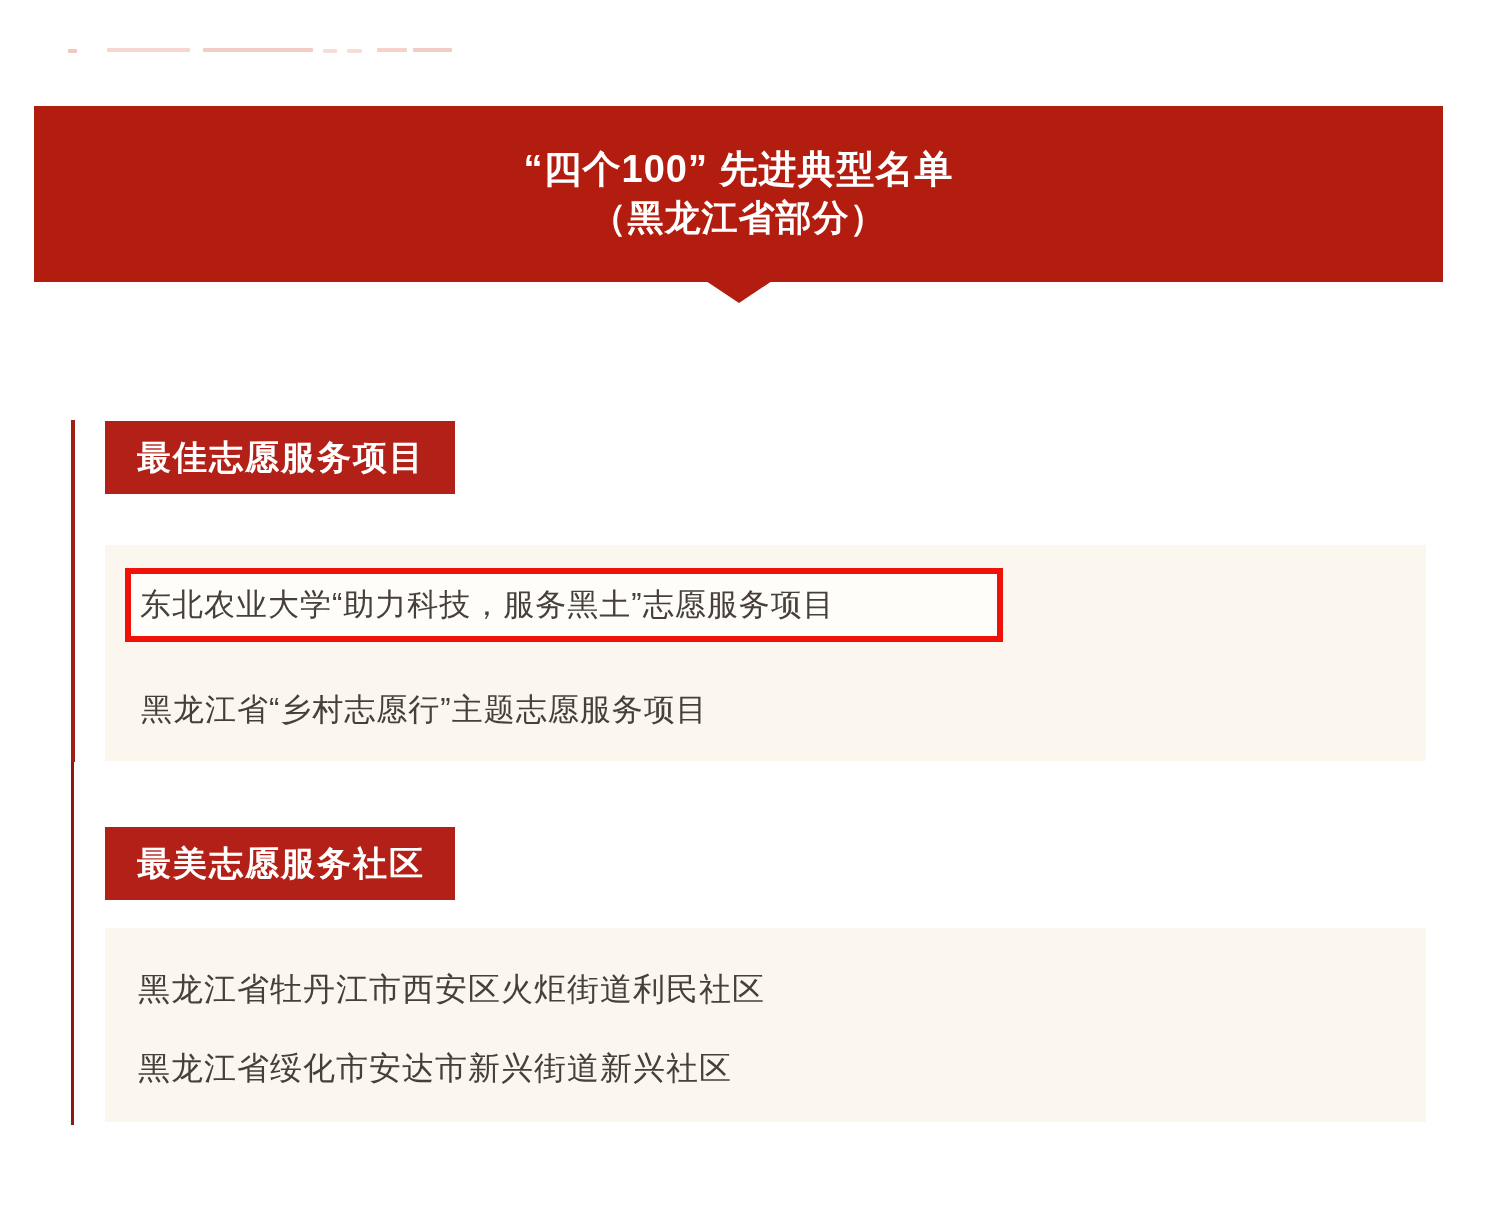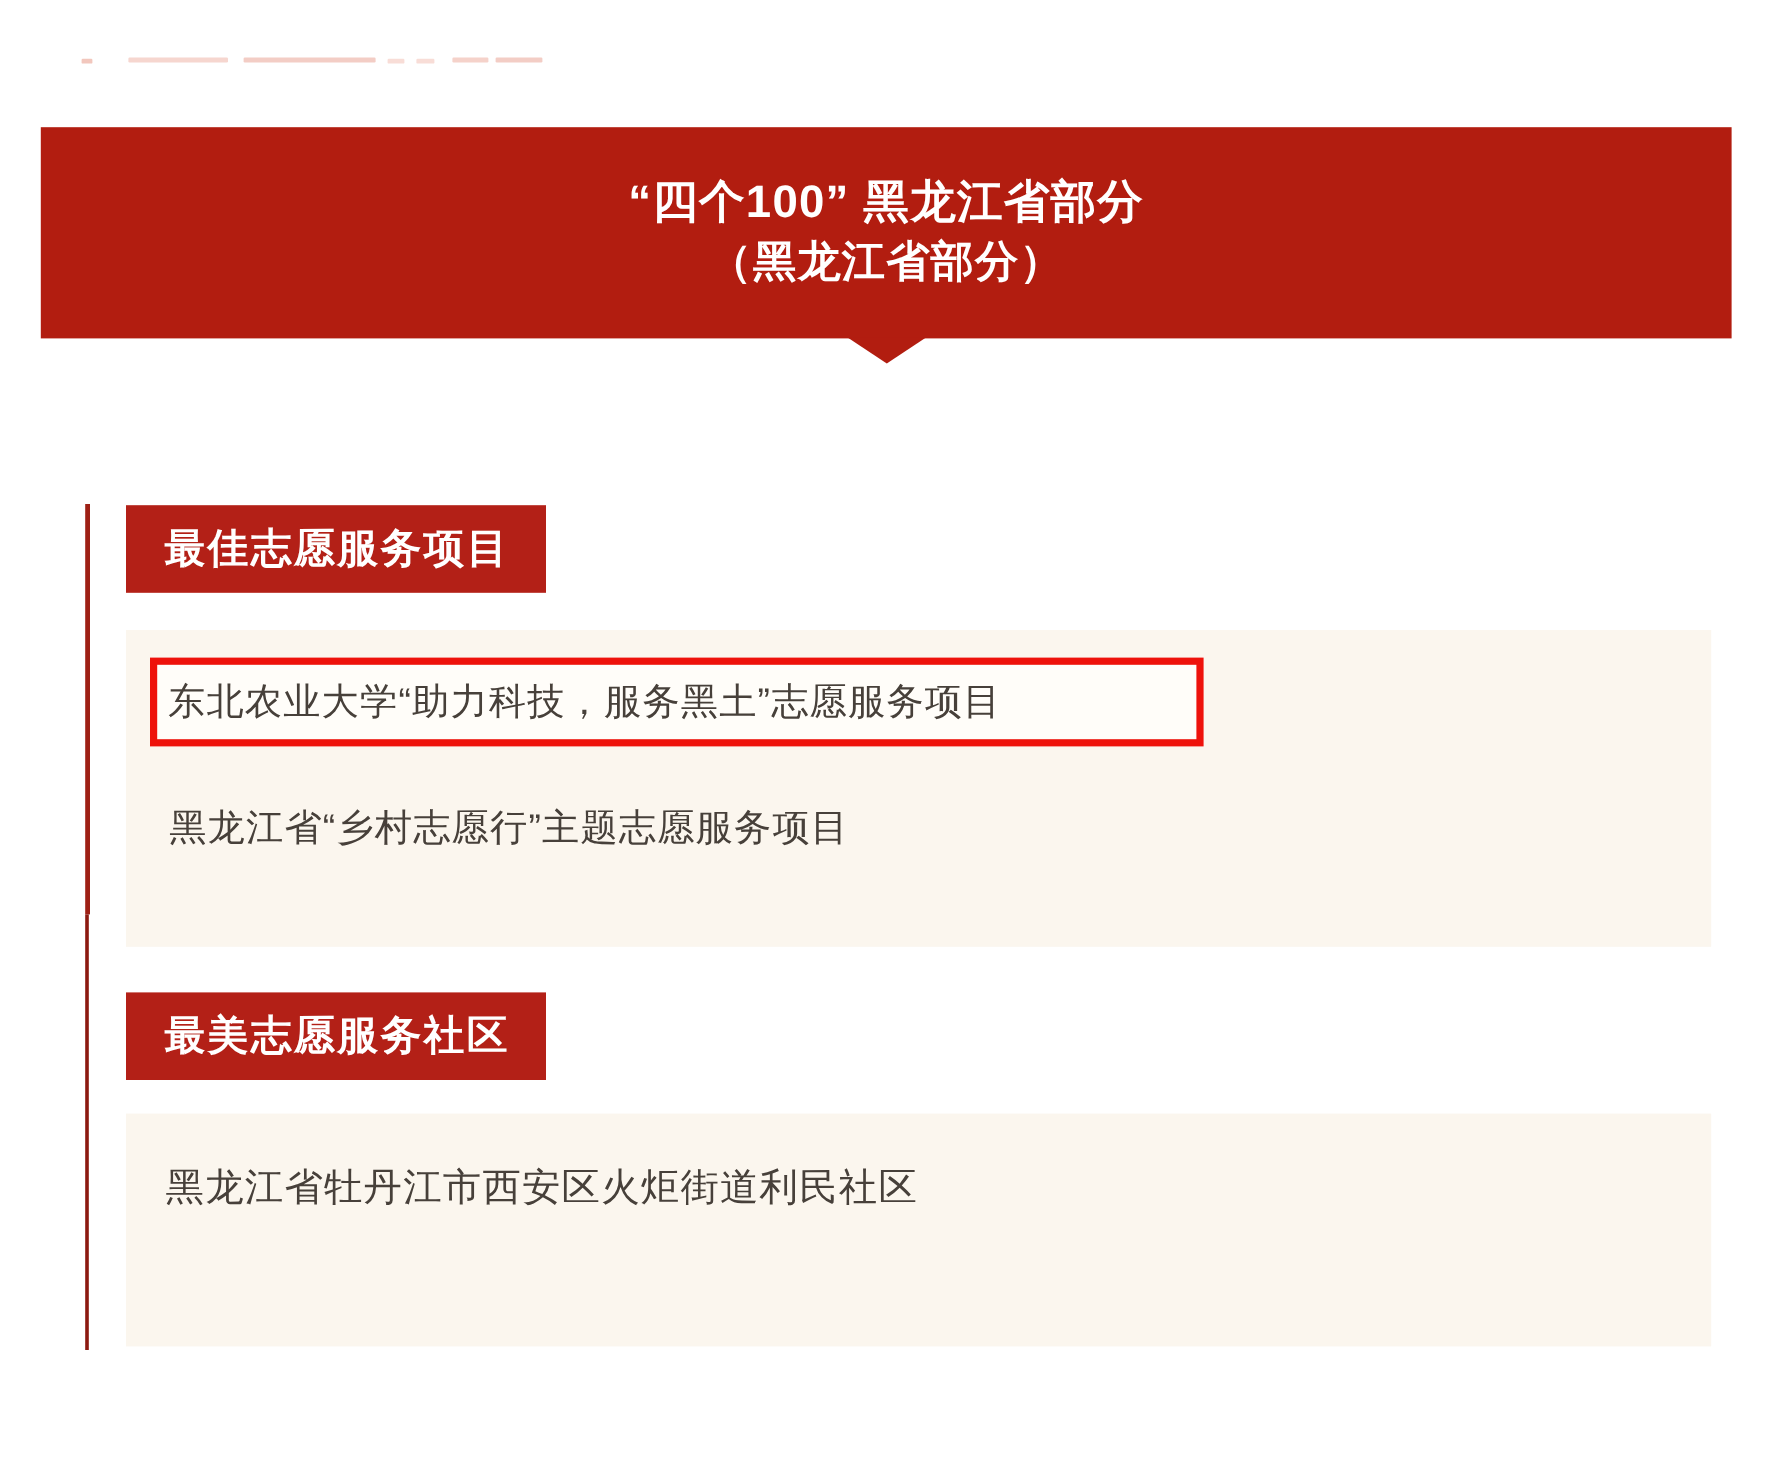--- a/index.html
+++ b/index.html
@@ -99,21 +99,21 @@
   .sec-label.s1 { top: 421px; }
   .sec-label.s2 { top: 827px; }
 
   
   .panel {
     position: absolute;
     left: 105px;
     width: 1321px;
     background: var(--panel-beige);
   }
-  .panel.p1 { top: 525px; height: 264px; }
+  .panel.p1 { top: 545px; height: 216px; }
   .panel.p2 { top: 928px; height: 194px; padding-left: 41px; }
 
   .item {
     position: absolute;
     font-size: 31px;
     color: var(--item-text);
     letter-spacing: 1px;
     white-space: nowrap;
   }
   
@@ -142,33 +142,34 @@
     <span class="frag f1"></span>
     <span class="frag f2"></span>
     <span class="frag f3"></span>
     <span class="frag f4"></span>
     <span class="frag f5"></span>
     <span class="frag f6"></span>
     <span class="frag f7"></span>
   </div>
 
   <header class="banner">
-    <div class="t2">“四个100” 黑龙江省部分</div>
+    <div class="t2">“四个100” 先进典型名单</div>
     <div class="t3">（黑龙江省部分）</div>
     <span class="pointer"></span>
   </header>
 
   <div class="vline1"></div>
   <div class="sec-label s1">最佳志愿服务项目</div>
   <div class="panel p1">
     <div class="hl-box">
       <div class="item">东北农业大学“助力科技，服务黑土”志愿服务项目</div>
     </div>
     <div class="item i2">黑龙江省“乡村志愿行”主题志愿服务项目</div>
   </div>
 
   <div class="vline2"></div>
   <div class="sec-label s2">最美志愿服务社区</div>
   <div class="panel p2">
     <div class="item i1">黑龙江省牡丹江市西安区火炬街道利民社区</div>
+    <div class="item i2">黑龙江省绥化市安达市新兴街道新兴社区</div>
   </div>
 
 </div>
 
 </body></html>

